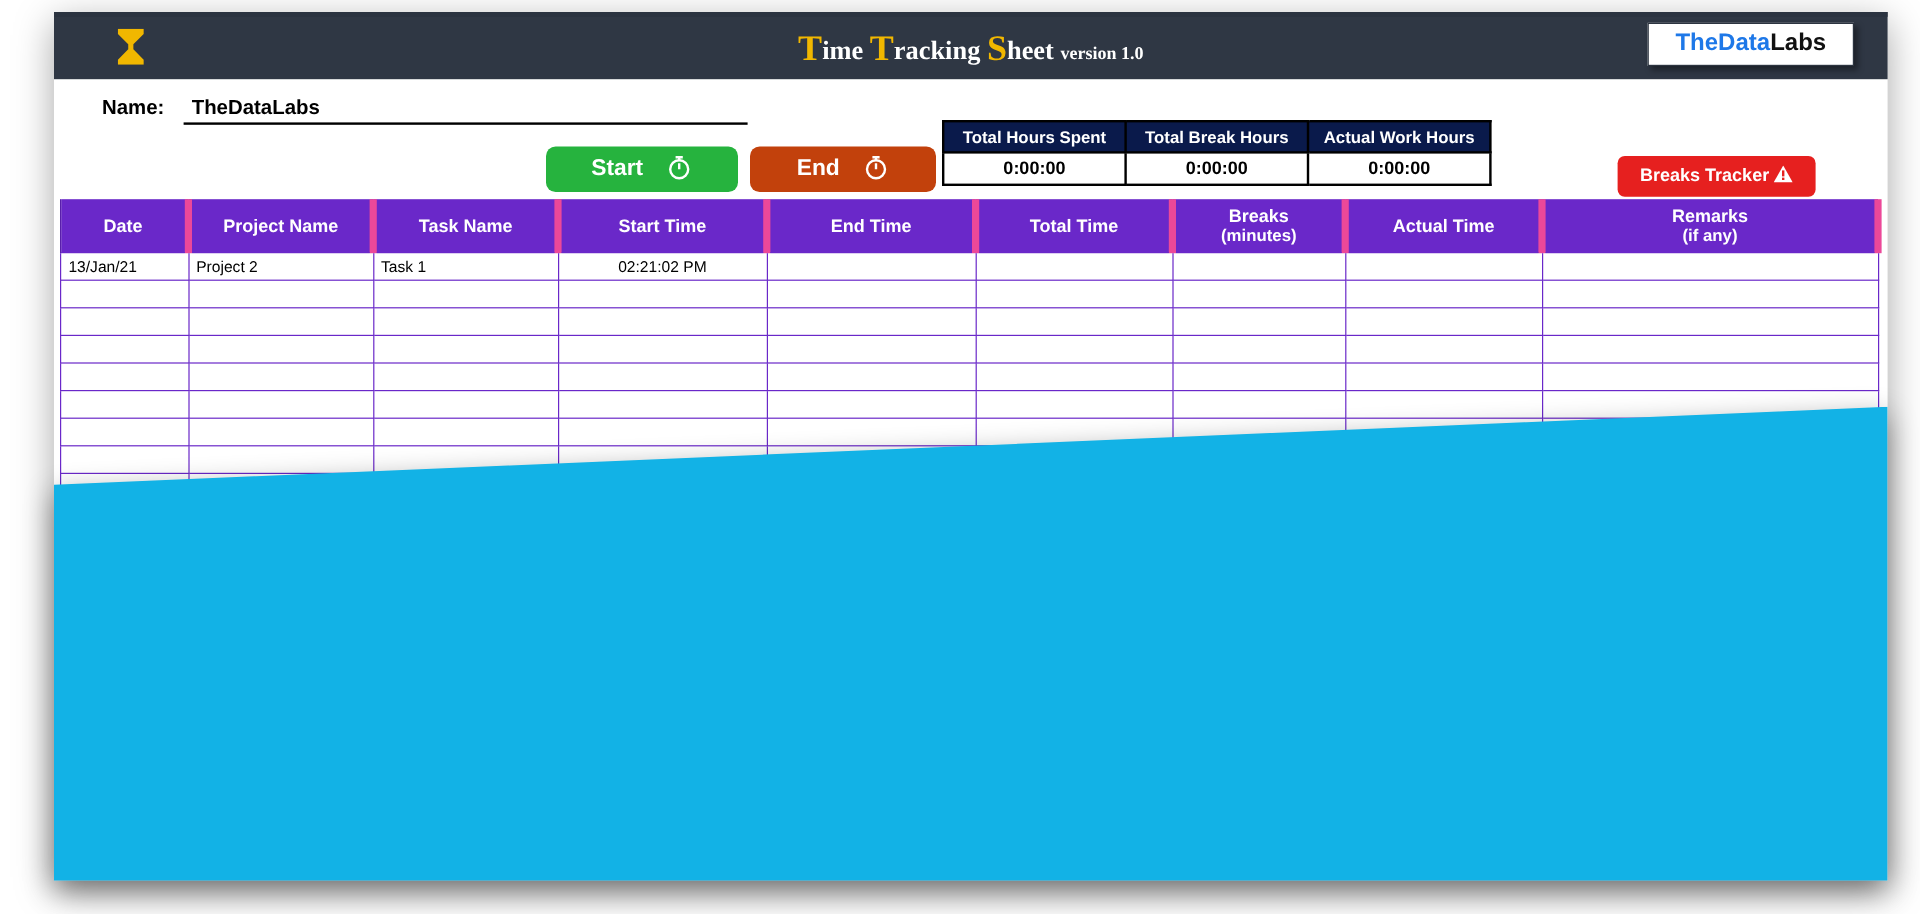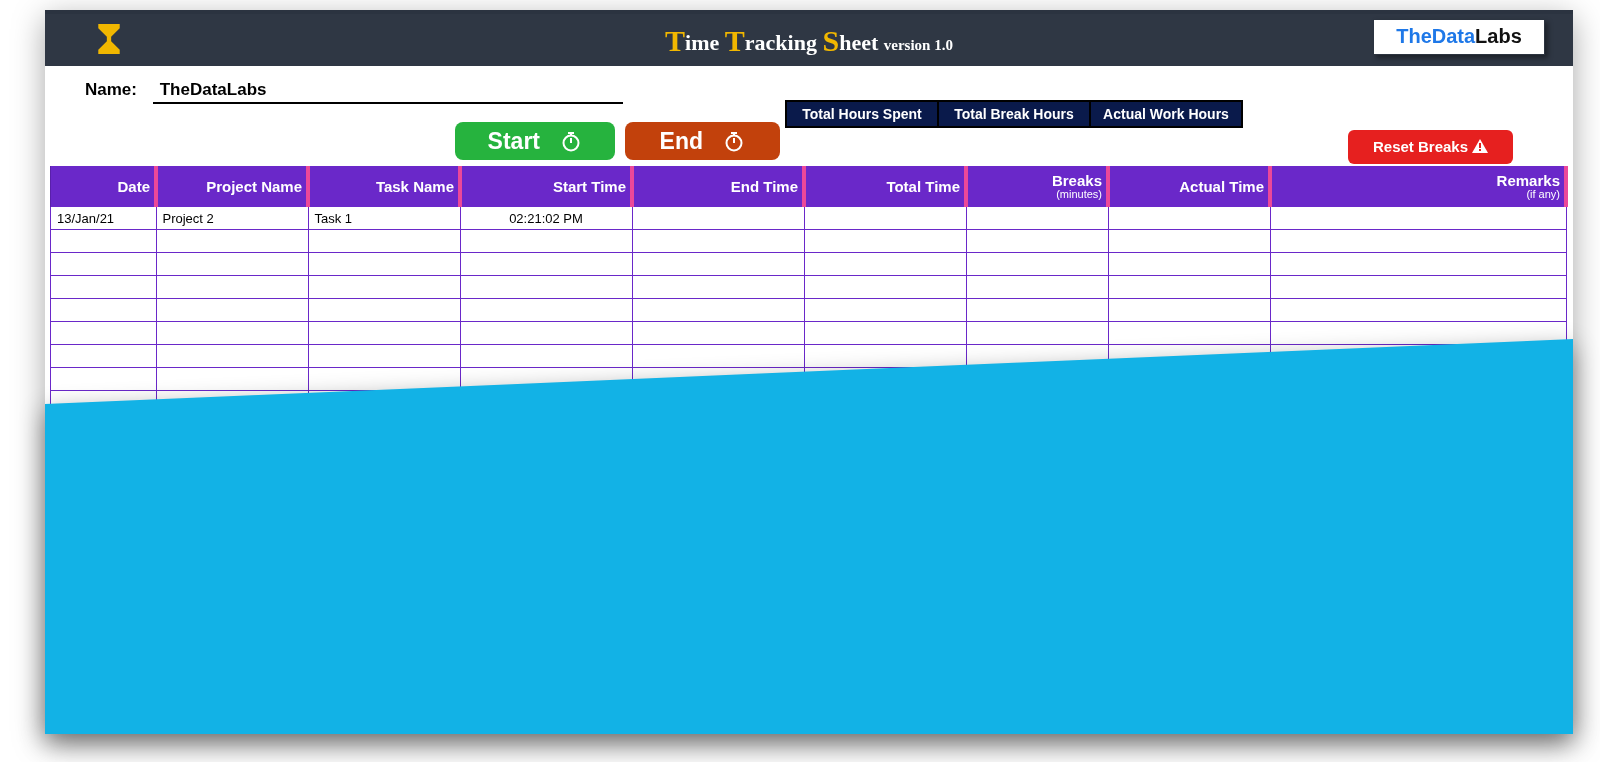--- a/index.html
+++ b/index.html
@@ -129,21 +129,21 @@
     font-weight: bold;
     font-size: 15px;
   }
 
   
   .btn {
     position: absolute;
     height: 38px;
     border-radius: 8px;
     color: #fff;
-    font-size: 23px;
+    font-size: 19px;
     font-weight: 600;
     text-align: center;
     line-height: 38px;
     cursor: pointer;
     user-select: none;
   }
   .btn-start { left: 410px; top: 112px; width: 160px; background:#26b33e; }
   .btn-end   { left: 580px; top: 112px; width: 155px; background:#c2410c; }
   .btn-reset {
     right: 60px; top: 120px; width: 165px; height: 34px;
@@ -160,29 +160,29 @@
     top: 156px;
     border-collapse: collapse;
     width: calc(100% - 10px);
     table-layout: fixed;
   }
   .datatable th {
     background: #6a28c9;
     color: #fff;
     font-size: 15px;
     font-weight: bold;
-    text-align: right;
+    text-align: center;
     padding: 6px 4px;
     border-left: 1px solid #5920aa;
-    border-right: 4px solid #ec4899;
+    border-right: 6px solid #ec4899;
   }
   .datatable th .sub {
     display:block;
-    font-size: 11px;
-    font-weight: normal;
+    font-size: 14px;
+    font-weight: bold;
     margin-top: -1px;
   }
   .datatable td {
     border: 1px solid #6a28c9;
     height: 20px;
     font-size: 13px;
     padding: 1px 6px;
     background: #fff;
     color: #000;
   }
@@ -248,20 +248,25 @@
   </div>
   <div class="name-underline"></div>
 
   <table class="summary">
     <tbody>
         <tr>
       <th>Total Hours Spent</th>
       <th>Total Break Hours</th>
       <th>Actual Work Hours</th>
     </tr>
+    <tr>
+      <td>0:00:00</td>
+      <td>0:00:00</td>
+      <td>0:00:00</td>
+    </tr>
   </tbody>
     </table>
 
   <div class="btn btn-start">
     <span>Start</span>
     <span class="ico">
       <svg width="22" height="22" viewBox="0 0 22 22">
         <circle cx="11" cy="13" r="7.5" fill="none" stroke="#fff" stroke-width="2"></circle>
         <line x1="11" y1="13" x2="11" y2="8" stroke="#fff" stroke-width="2"></line>
         <line x1="8" y1="3" x2="14" y2="3" stroke="#fff" stroke-width="2"></line>
@@ -274,21 +279,21 @@
     <span class="ico">
       <svg width="22" height="22" viewBox="0 0 22 22">
         <circle cx="11" cy="13" r="7.5" fill="none" stroke="#fff" stroke-width="2"></circle>
         <line x1="11" y1="13" x2="11" y2="8" stroke="#fff" stroke-width="2"></line>
         <line x1="8" y1="3" x2="14" y2="3" stroke="#fff" stroke-width="2"></line>
         <line x1="11" y1="3" x2="11" y2="5.5" stroke="#fff" stroke-width="2"></line>
       </svg>
     </span>
   </div>
   <div class="btn btn-reset">
-    <span>Reset Breaks</span><span class="ico" style="margin-left:4px;">
+    <span>Breaks Tracker</span><span class="ico" style="margin-left:4px;">
       <svg width="16" height="14" viewBox="0 0 16 14">
         <polygon points="8,0 16,14 0,14" fill="#fff"></polygon>
         <rect x="7" y="4" width="2" height="5" fill="#e6201f"></rect>
         <rect x="7" y="10" width="2" height="2" fill="#e6201f"></rect>
       </svg>
     </span>
   </div>
 
   <table class="datatable">
     <thead>

